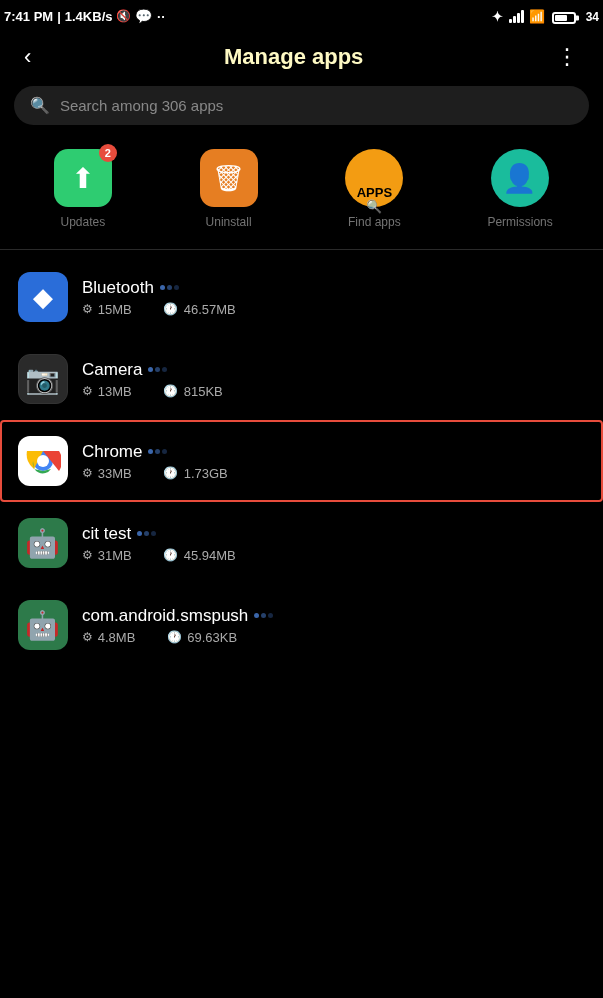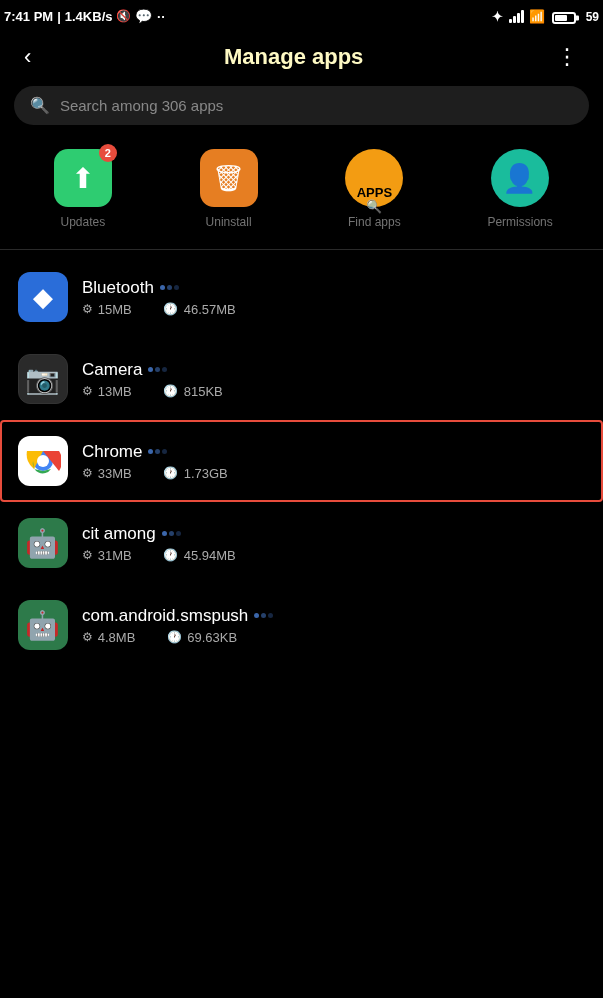--- a/index.html
+++ b/index.html
@@ -255,21 +255,21 @@
       <span style="height:4px;"></span>
       <span style="height:7px;"></span>
       <span style="height:10px;"></span>
       <span style="height:13px;"></span>
     </div>
     <span>📶</span>
     <span>
       <span class="battery-icon">
         <span class="battery-fill" style="width:67%"></span>
       </span>
-      <span style="font-size:12px; margin-left:6px;">59</span>
+      <span style="font-size:12px; margin-left:6px;">34</span>
     </span>
   </div>
 </div>
 
 <div class="header">
   <span class="back-btn">‹</span>
   <span class="header-title">Manage apps</span>
   <span class="menu-btn">⋮</span>
 </div>
 
@@ -399,21 +399,21 @@
       </div>
     </div>
   </div>
 
   <div class="app-item">
     <div class="app-icon icon-cit">
       <span style="font-size:28px;">🤖</span>
     </div>
     <div class="app-info">
       <div class="app-name-row">
-        <span class="app-name">cit among</span>
+        <span class="app-name">cit test</span>
         <div class="loading-dots">
           <span class="dot"></span>
             <span class="dot" style="opacity:0.5;"></span>
             <span class="dot" style="opacity:0.3;"></span>
         </div>
       </div>
       <div class="app-sizes">
         <span class="size-item">
           <span class="size-icon">⚙</span>
           <span>31MB</span>

